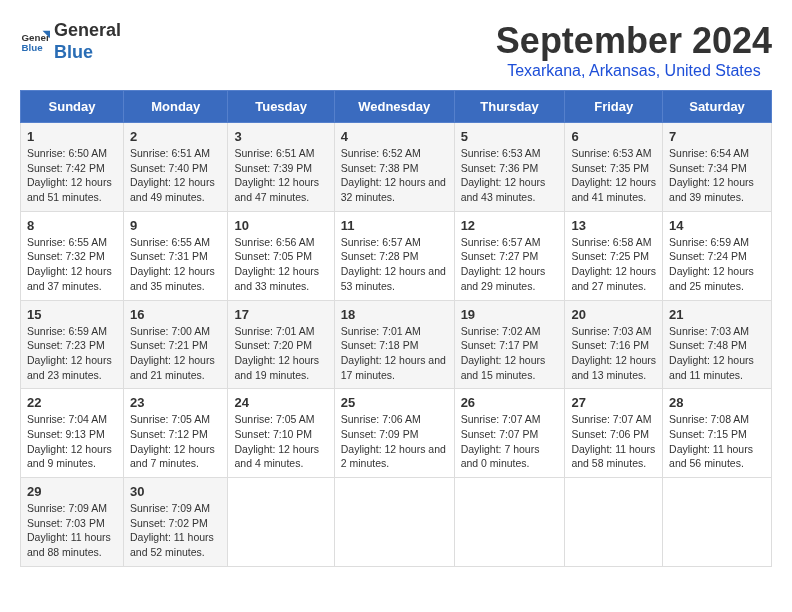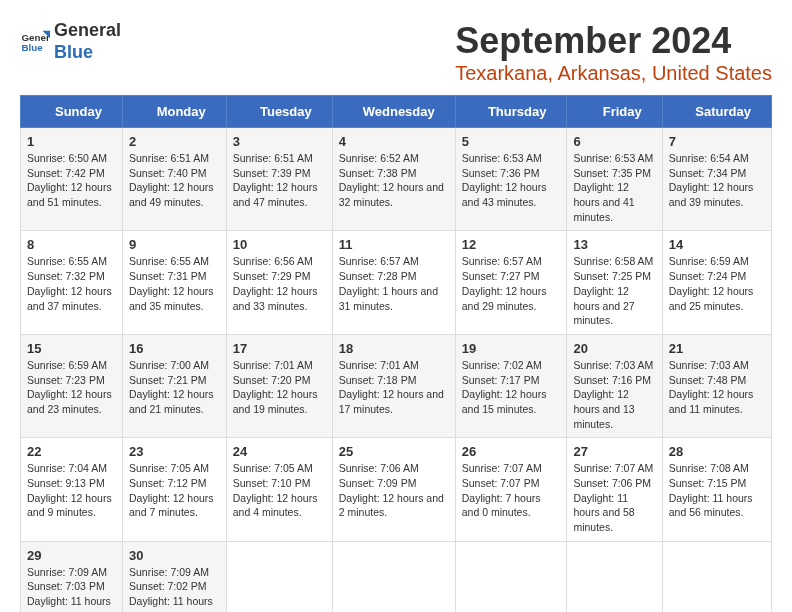--- a/index.html
+++ b/index.html
@@ -28,44 +28,44 @@
     }
     .logo-text span {
       display: block;
     }
     .logo-icon {
       width: 30px;
       height: 30px;
       margin-right: 4px;
     }
     .title-section {
-      text-align: left;
+      text-align: center;
     }
     .calendar-title {
       font-size: 36px;
       font-weight: bold;
       color: #333;
     }
     .calendar-subtitle {
-      font-size: 20px;
-      color: #c2410c;
+      font-size: 16px;
+      color: #1d4ed8;
     }
     table {
       width: 100%;
       border-collapse: collapse;
     }
     thead tr {
       background-color: #3a6bbf;
       color: white;
     }
     thead th {
-      padding: 8px 20px;
+      padding: 8px 10px;
       font-size: 13px;
       font-weight: bold;
-      text-align: right;
+      text-align: center;
       border: 1px solid #5580cc;
     }
     tbody tr {
       border-bottom: 1px solid #ccc;
     }
     tbody tr:nth-child(odd) {
       background-color: #f5f5f5;
     }
     tbody tr:nth-child(even) {
       background-color: #fff;
@@ -198,30 +198,30 @@
         <div class="day-info">
           <span>Sunrise: 6:55 AM</span><br>
           <span>Sunset: 7:31 PM</span><br>
           <span>Daylight: 12 hours and 35 minutes.</span>
         </div>
       </td>
         <td>
         <span class="day-number">10</span>
         <div class="day-info">
           <span>Sunrise: 6:56 AM</span><br>
-          <span>Sunset: 7:29 PM</span><br>
+          <span>Sunset: 7:05 PM</span><br>
           <span>Daylight: 12 hours and 33 minutes.</span>
         </div>
       </td>
         <td>
         <span class="day-number">11</span>
         <div class="day-info">
           <span>Sunrise: 6:57 AM</span><br>
           <span>Sunset: 7:28 PM</span><br>
-          <span>Daylight: 1 hours and 31 minutes.</span>
+          <span>Daylight: 12 hours and 53 minutes.</span>
         </div>
       </td>
         <td>
         <span class="day-number">12</span>
         <div class="day-info">
           <span>Sunrise: 6:57 AM</span><br>
           <span>Sunset: 7:27 PM</span><br>
           <span>Daylight: 12 hours and 29 minutes.</span>
         </div>
       </td>

